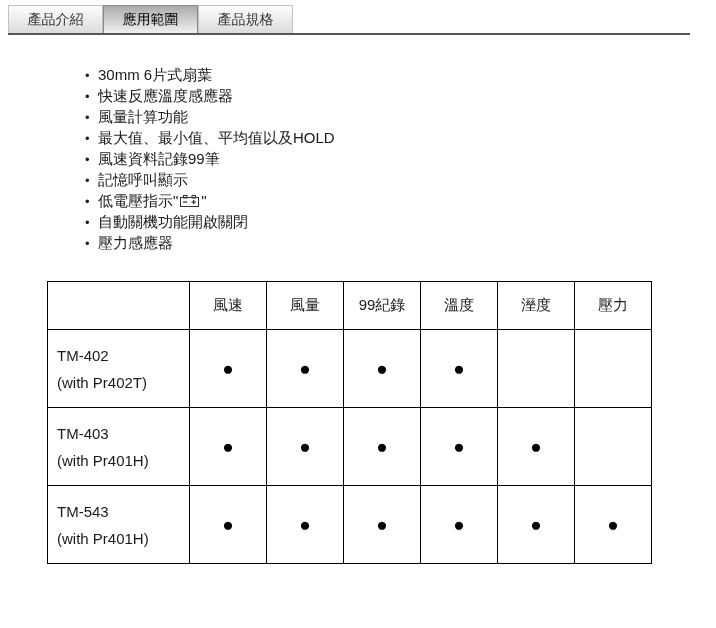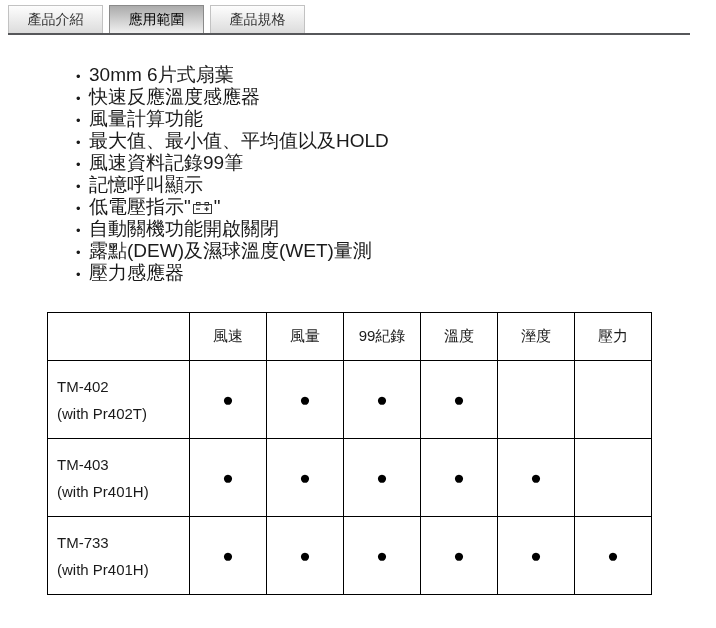--- a/index.html
+++ b/index.html
@@ -11,21 +11,20 @@
     font-family: "Liberation Sans", "DejaVu Sans", sans-serif;
     color: #1a1a1a;
     overflow: hidden;
   }
   
   .tab-bar {
     margin: 0 26px 0 8px;
     padding-top: 5px;
     border-bottom: 2px solid #56575a;
     display: flex;
-    gap: 6px;
     align-items: flex-end;
   }
   .tab {
     box-sizing: border-box;
     width: 95px;
     height: 28px;
     line-height: 26px;
     text-align: center;
     font-size: 14px;
     color: #333333;
@@ -36,24 +35,24 @@
   }
   .tab.active {
     font-weight: normal;
     color: #000000;
     background: linear-gradient(#ababab, #f0f0f0);
     border: 1px solid #8a8a8a;
     border-bottom: none;
   }
   
   .features {
-    margin: 30px 0 0 8px;
+    margin: 30px 0 0 17px;
     padding: 0 0 0 81px;
     list-style: none;
-    font-size: 19px;
+    font-size: 15px;
     line-height: 20px;
   }
   .features li::before {
     content: "\2022";
     display: inline-block;
     width: 13px;
     margin-left: -13px;
     font-size: 13px;
     color: #1a1a1a;
   }
@@ -114,21 +113,20 @@
   <li>記憶呼叫顯示</li>
   <li><span>低電壓指示"</span><span class="battery-wrap"><svg class="battery-icon-svg" width="19" height="12" viewBox="0 0 19 12">
           <rect x="3.5" y="0.5" width="3.5" height="2.5" fill="none" stroke="#333" stroke-width="1"></rect>
           <rect x="12" y="0.5" width="3.5" height="2.5" fill="none" stroke="#333" stroke-width="1"></rect>
           <rect x="0.5" y="2.5" width="18" height="9" fill="none" stroke="#333" stroke-width="1"></rect>
           <rect x="3" y="6.4" width="4" height="1.3" fill="#333"></rect>
           <rect x="11.5" y="6.4" width="4.2" height="1.3" fill="#333"></rect>
           <rect x="13" y="4.9" width="1.3" height="4.2" fill="#333"></rect>
         </svg></span><span>"</span></li>
   <li>自動關機功能開啟關閉</li>
-  <li>露點(DEW)及濕球溫度(WET)量測</li>
   <li>壓力感應器</li>
 </ul>
 
 <table class="matrix">
   <colgroup>
     <col style="width:142px">
     <col style="width:77px">
       <col style="width:77px">
       <col style="width:77px">
     <col style="width:77px">
@@ -166,21 +164,21 @@
       </td>
       <td class="dot-cell">●</td>
       <td class="dot-cell">●</td>
       <td class="dot-cell">●</td>
       <td class="dot-cell">●</td>
       <td class="dot-cell">●</td>
       <td class="dot-cell"></td>
     </tr>
     <tr>
       <td class="model-cell">
-        <span class="line">TM-733</span>
+        <span class="line">TM-543</span>
         <span class="line">(with Pr401H)</span>
       </td>
       <td class="dot-cell">●</td>
       <td class="dot-cell">●</td>
       <td class="dot-cell">●</td>
       <td class="dot-cell">●</td>
       <td class="dot-cell">●</td>
       <td class="dot-cell">●</td>
     </tr>
   </tbody>

